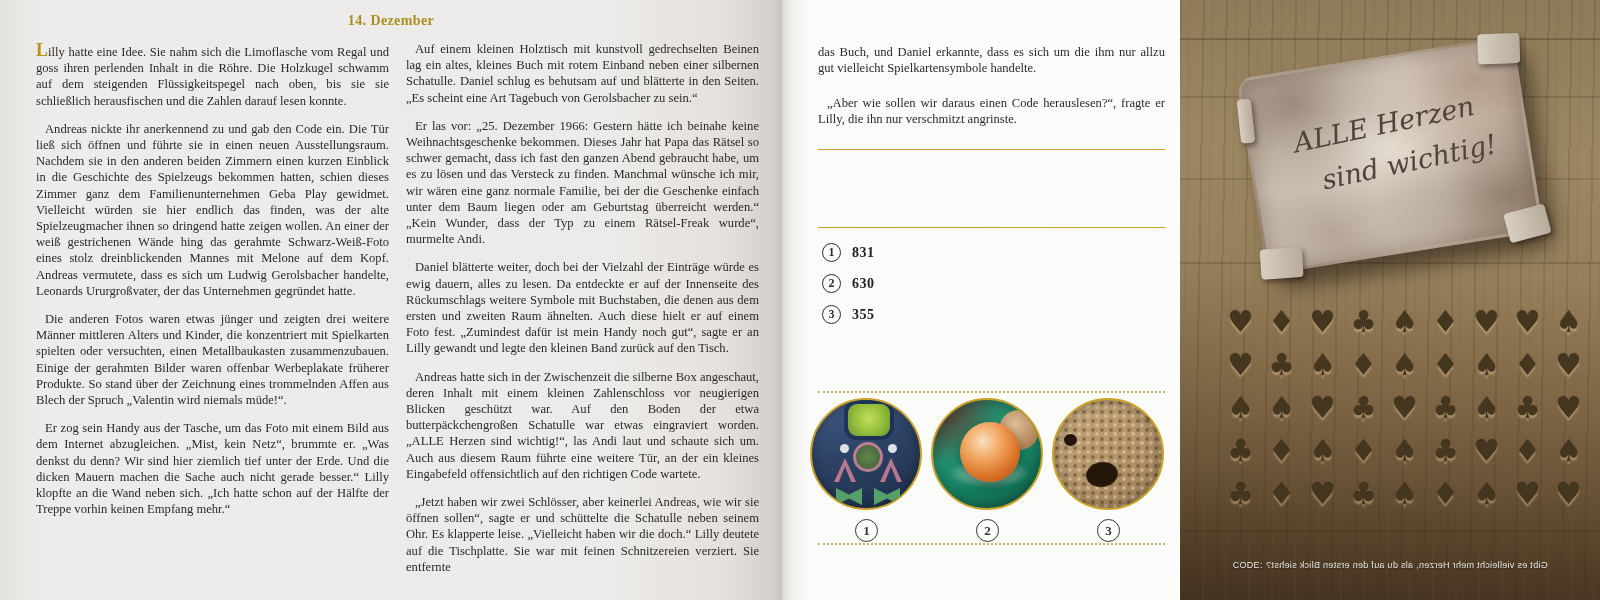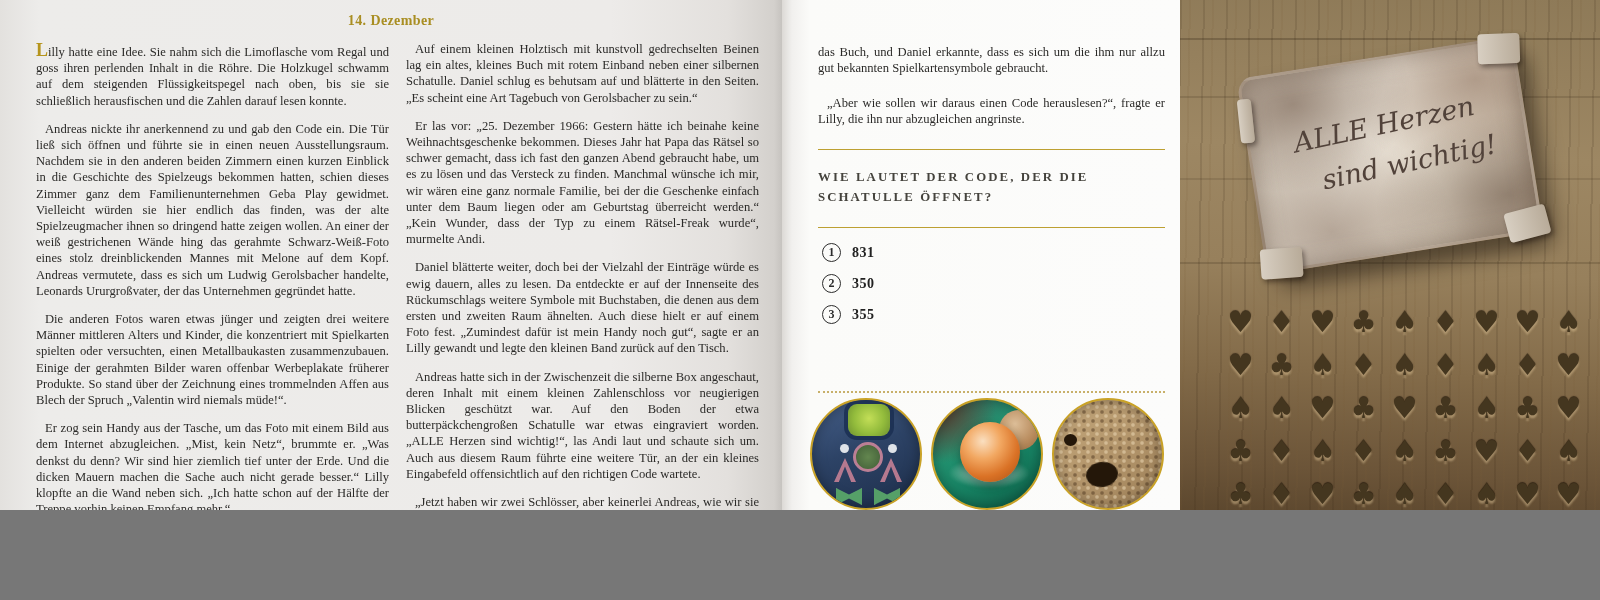--- a/index.html
+++ b/index.html
@@ -1,16 +1,16 @@
 <!DOCTYPE html>
 <html><head>
 <meta charset="utf-8">
 <style>
   html,body{margin:0;padding:0;background:#777;}
-  #stage{position:relative;width:1600px;height:510px;overflow:hidden;background:#14532d;font-family:"Liberation Serif",serif;}
+  #stage{position:relative;width:1600px;height:600px;overflow:hidden;background:#14532d;font-family:"Liberation Serif",serif;}
 
   
   .left-page{position:absolute;left:0;top:0;width:782px;height:600px;
     background:linear-gradient(90deg,#e3e1de 0%,#edecea 5%,#edebe9 78%,#e3e0dd 93%,#d3d0cc 99%,#c6c3bf 100%);}
   .right-page{position:absolute;left:782px;top:0;width:398px;height:600px;
     background:linear-gradient(90deg,#dcd9d5 0%,#f1f0ee 2.5%,#fbfbf9 7%,#fcfcfb 100%);}
 
   .page-title{position:absolute;left:0;top:13px;width:782px;text-align:center;
     font-size:14px;font-weight:bold;color:#a98e22;letter-spacing:.4px;}
 
@@ -138,34 +138,33 @@
     <div class="txtcol" id="col2">
       <p class="para">Auf einem kleinen Holztisch mit kunstvoll gedrechselten Beinen lag ein altes, kleines Buch mit rotem Einband neben einer silbernen Schatulle. Daniel schlug es behutsam auf und blätterte in den Seiten. „Es scheint eine Art Tagebuch von Gerolsbacher zu sein.“</p>
       <p class="para">Er las vor: „25. Dezember 1966: Gestern hätte ich beinahe keine Weihnachtsgeschenke bekommen. Dieses Jahr hat Papa das Rätsel so schwer gemacht, dass ich fast den ganzen Abend gebraucht habe, um es zu lösen und das Versteck zu finden. Manchmal wünsche ich mir, wir wären eine ganz normale Familie, bei der die Geschenke einfach unter dem Baum liegen oder am Geburtstag überreicht werden.“ „Kein Wunder, dass der Typ zu einem Rätsel-Freak wurde“, murmelte Andi.</p>
       <p class="para">Daniel blätterte weiter, doch bei der Vielzahl der Einträge würde es ewig dauern, alles zu lesen. Da entdeckte er auf der Innenseite des Rückumschlags weitere Symbole mit Buchstaben, die denen aus dem ersten und zweiten Raum ähnelten. Auch diese hielt er auf einem Foto fest. „Zumindest dafür ist mein Handy noch gut“, sagte er an Lilly gewandt und legte den kleinen Band zurück auf den Tisch.</p>
       <p class="para">Andreas hatte sich in der Zwischenzeit die silberne Box angeschaut, deren Inhalt mit einem kleinen Zahlenschloss vor neugierigen Blicken geschützt war. Auf den Boden der etwa butterpäckchengroßen Schatulle war etwas eingraviert worden. „ALLE Herzen sind wichtig!“, las Andi laut und schaute sich um. Auch aus diesem Raum führte eine weitere Tür, an der ein kleines Eingabefeld offensichtlich auf den richtigen Code wartete.</p>
       <p class="para">„Jetzt haben wir zwei Schlösser, aber keinerlei Andreas, wie wir sie öffnen sollen“, sagte er und schüttelte die Schatulle neben seinem Ohr. Es klapperte leise. „Vielleicht haben wir die doch.“ Lilly deutete auf die Tischplatte. Sie war mit feinen Schnitzereien verziert. Sie entfernte</p>
     </div>
   </div>
 
   <div class="right-page">
-    <p class="rp-par" style="top:44px;">das Buch, und Daniel erkannte, dass es sich um die ihm nur allzu gut bekannten Spielkartensymbole gebraucht.</p>
-    <p class="rp-par indent" style="top:95px;">„Aber wie sollen wir daraus einen Code herauslesen?“, fragte er Lilly, die ihn nur abzugleichen angrinste.</p>
+    <p class="rp-par" style="top:44px;">das Buch, und Daniel erkannte, dass es sich um die ihm nur allzu gut vielleicht Spielkartensymbole handelte.</p>
+    <p class="rp-par indent" style="top:95px;">„Aber wie sollen wir daraus einen Code herauslesen?“, fragte er Lilly, die ihn nur verschmitzt angrinste.</p>
 
     <div class="gold-rule" style="top:149px;"></div>
-    <div class="question" style="top:167px;">WIE LAUTET DER CODE, DER DIE SCHATULLE ÖFFNET?</div>
     <div class="gold-rule" style="top:227px;"></div>
 
     <div class="opt-row" style="top:243px;">
       <span class="num-circle">1</span>
       <span class="opt-code">831</span>
     </div>
     <div class="opt-row" style="top:274px;">
       <span class="num-circle">2</span>
-      <span class="opt-code">350</span>
+      <span class="opt-code">630</span>
     </div>
     <div class="opt-row" style="top:305px;">
       <span class="num-circle">3</span>
       <span class="opt-code">355</span>
     </div>
 
     <div class="dotted-rule" style="top:391px;"></div>
 
     <div class="photo photo-robot" style="left:28px;">
       <div class="r-top"></div>

